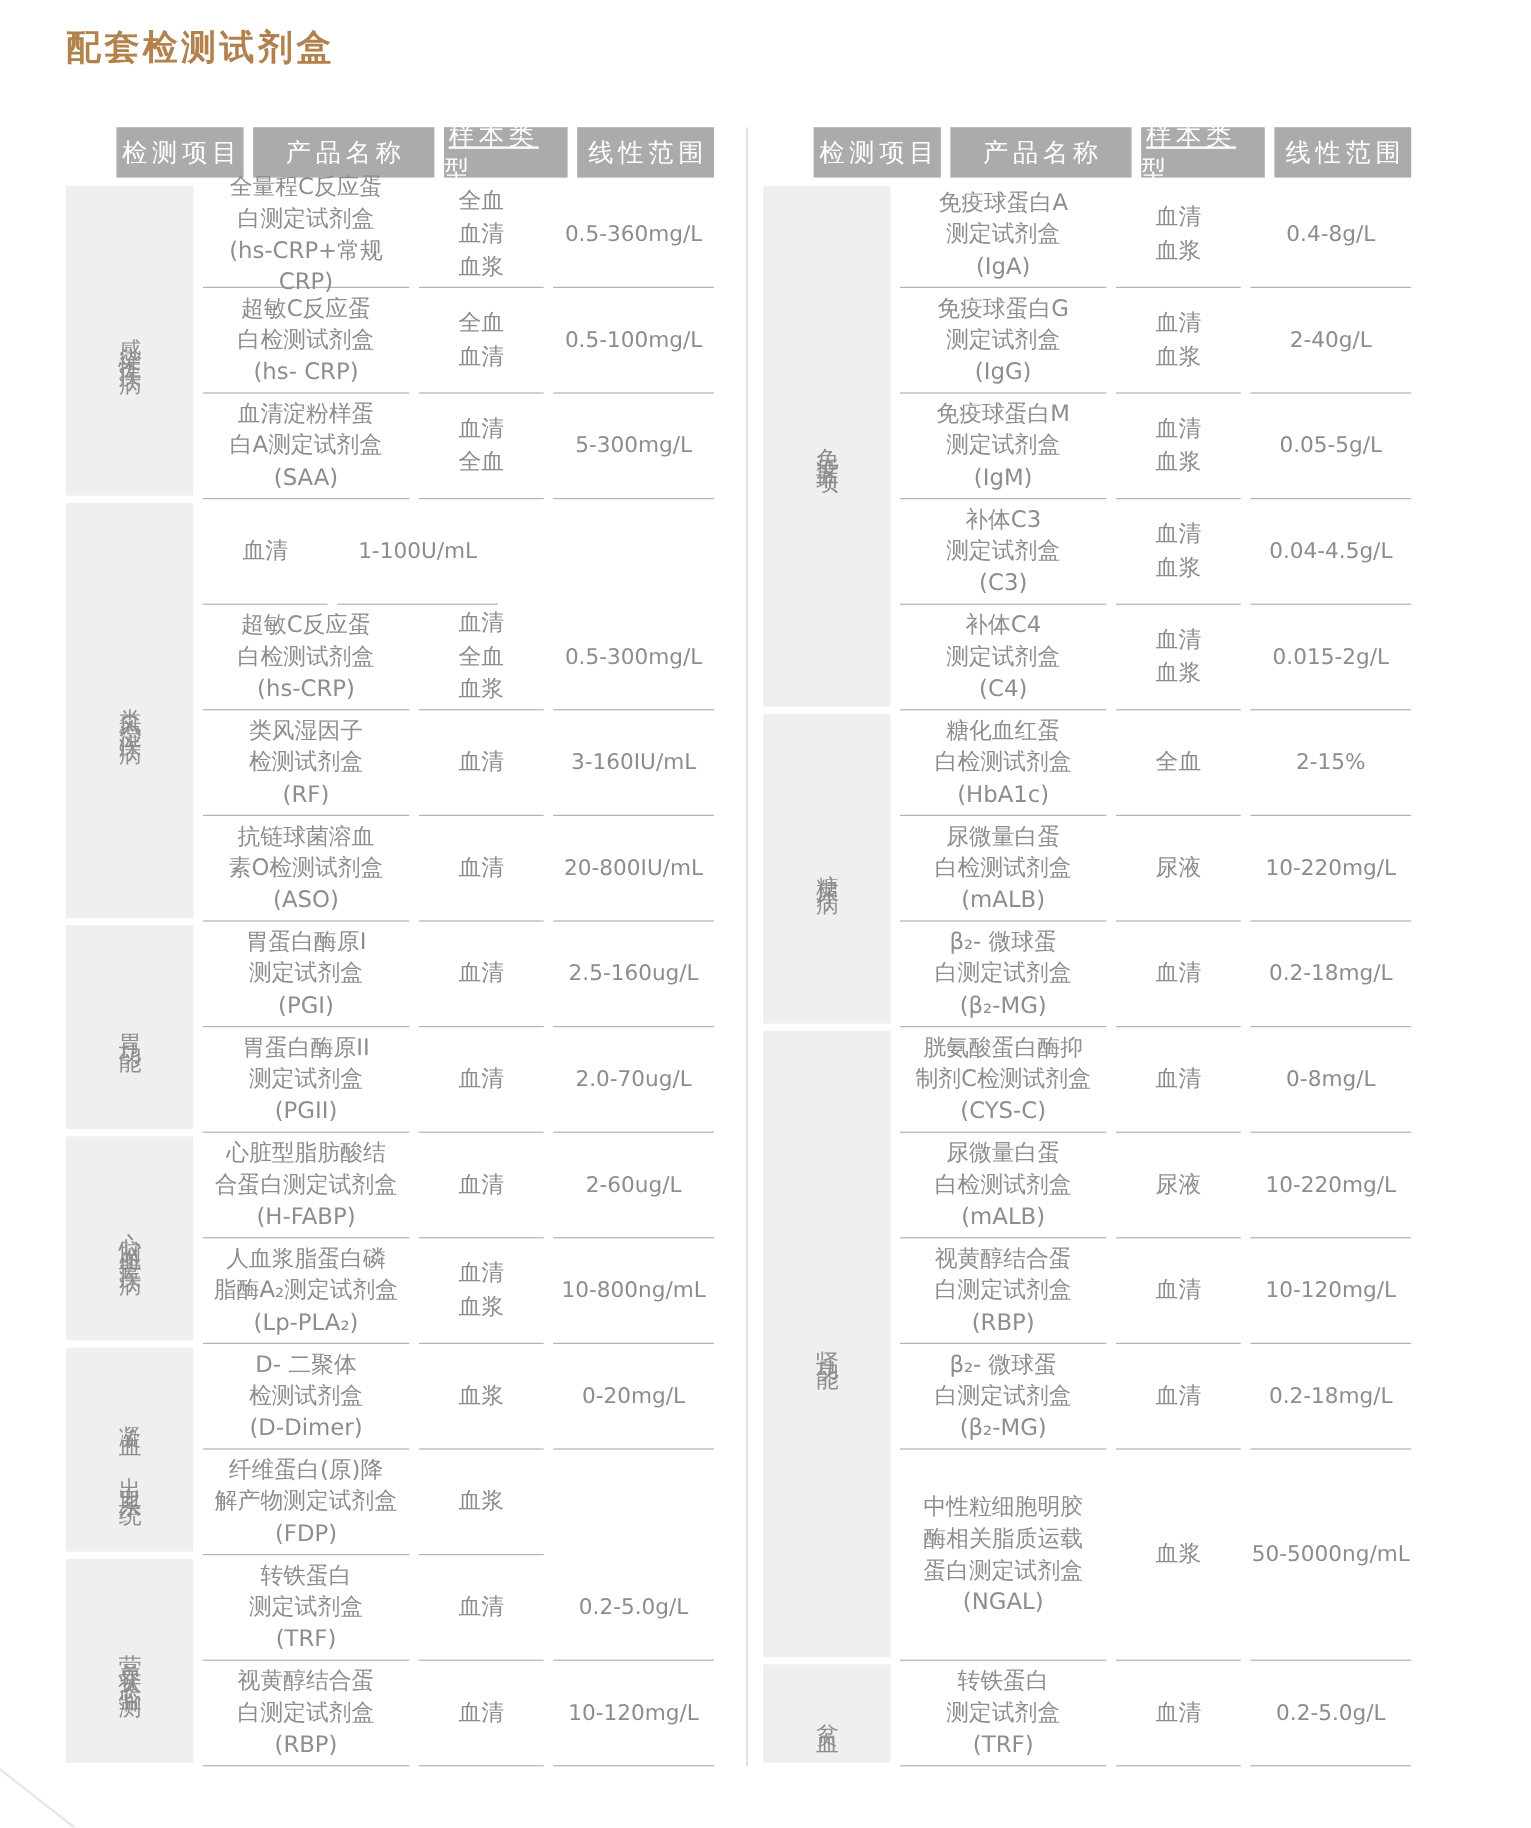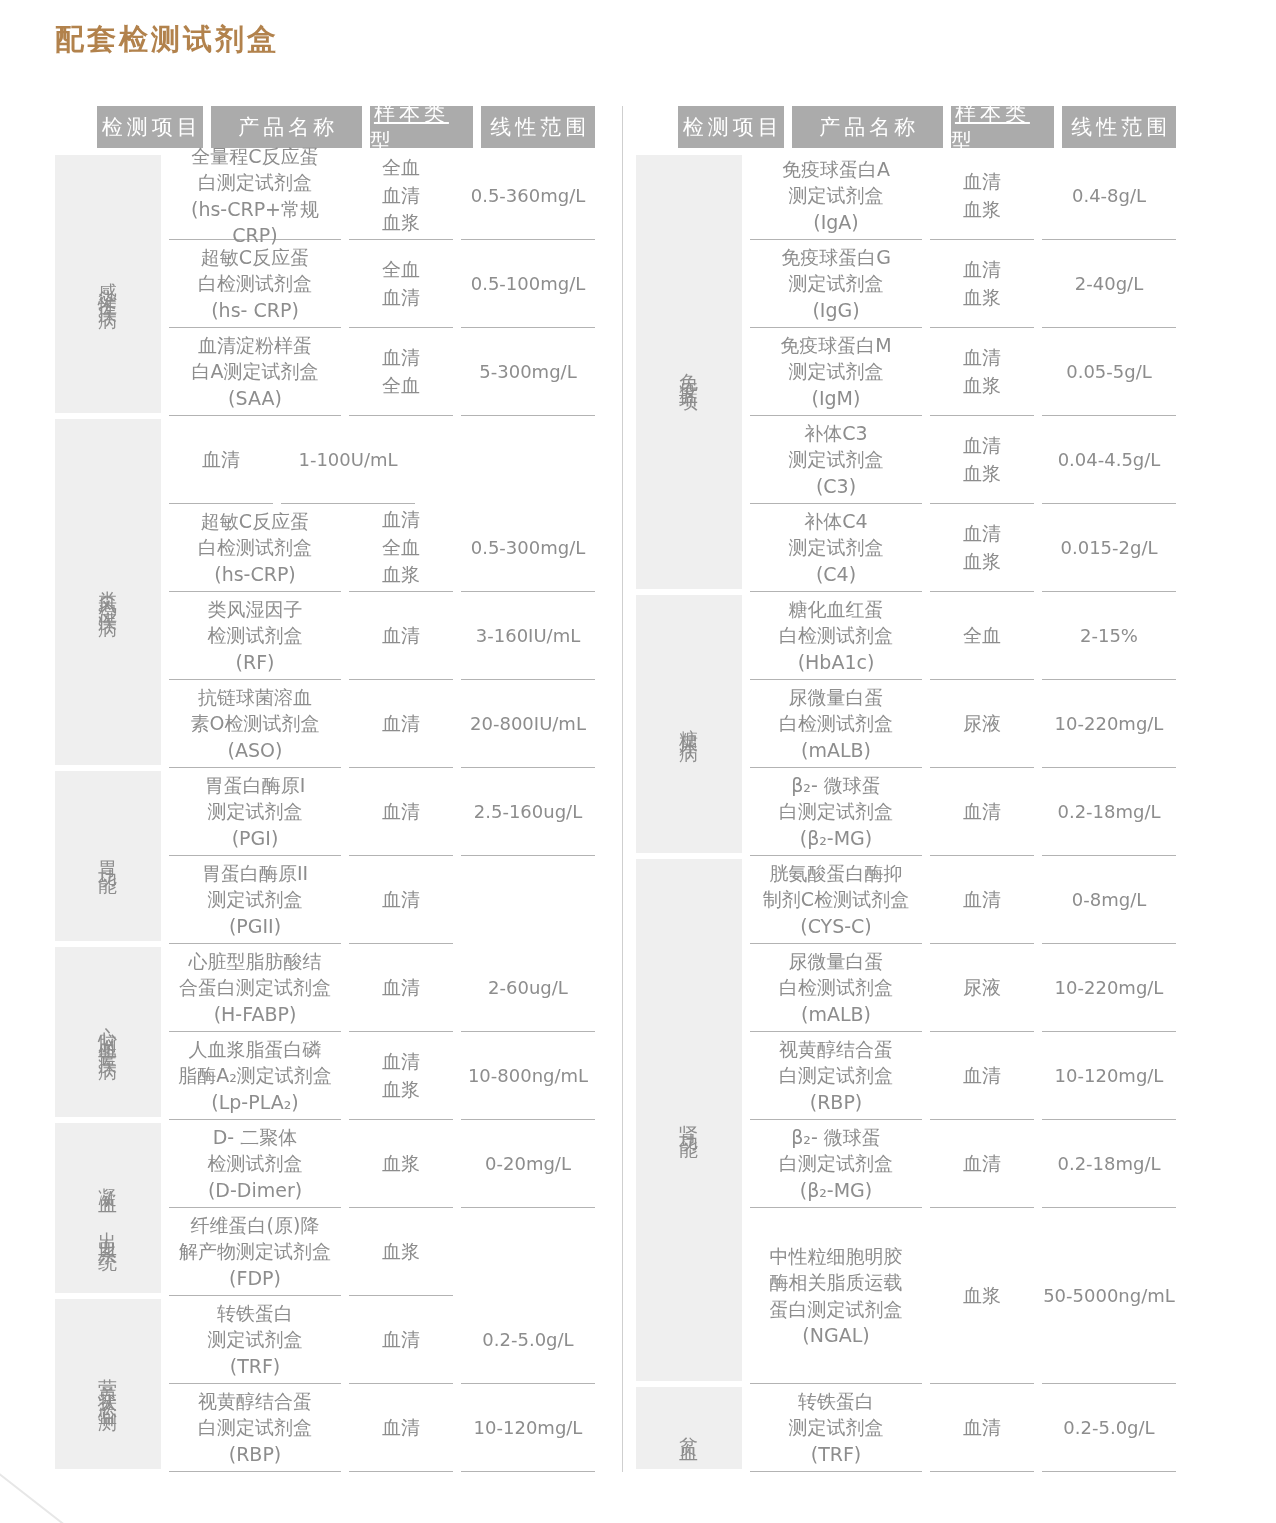--- a/index.html
+++ b/index.html
@@ -162,20 +162,21 @@
 测定试剂盒
 (PGI)</div>
               <div class="cell sample">血清</div>
               <div class="cell range">2.5-160ug/L</div>
             </div>
             <div class="row">
               <div class="cell product">胃蛋白酶原II
 测定试剂盒
 (PGII)</div>
               <div class="cell sample">血清</div>
+              <div class="cell range">2.0-70ug/L</div>
             </div>
           </div>
         </div>
         <div class="group">
           <div class="cat">
             <span>心脑血管疾病</span>
           </div>
           <div class="grows">
             <div class="row">
               <div class="cell product">心脏型脂肪酸结

